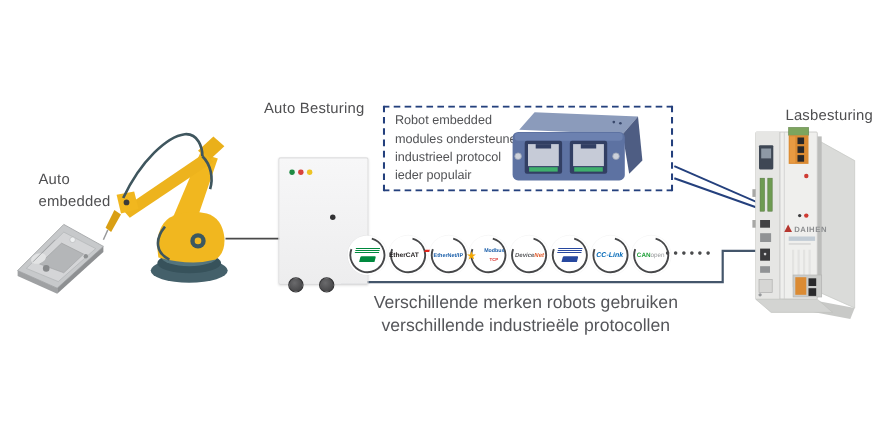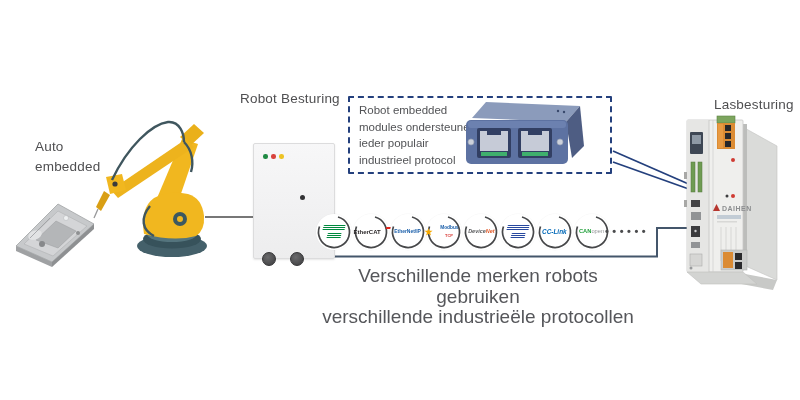--- a/index.html
+++ b/index.html
@@ -40,35 +40,35 @@
   .logo{position:relative;display:flex;align-items:center;justify-content:center;
         white-space:nowrap;font-weight:bold;line-height:1;}
   .scale{display:inline-block;transform-origin:center center;}
   .stripes{transform:skewX(-14deg);border-radius:1px;}
   .stripecol{display:flex;flex-direction:column;align-items:center;gap:1.5px;}
   .sg{background:repeating-linear-gradient(180deg,#00893e 0 1.1px,#ffffff 1.1px 1.9px);}
   .sb{background:repeating-linear-gradient(180deg,#27489f 0 1.1px,#ffffff 1.1px 1.9px);}
   .ecat-mark{display:inline-block;width:6px;height:2px;background:#e2231a;transform:skewX(-30deg);
              position:relative;top:-4px;margin-left:1px;}
   .dots{font-size:11px;letter-spacing:3.5px;color:#4a4b4d;font-weight:bold;}
-  .caption{left:318px;top:266px;width:320px;text-align:center;font-size:19px;line-height:20.5px;color:#55565a;}
+  .caption{left:318px;top:266px;width:320px;text-align:center;font-size:16px;line-height:20.5px;color:#55565a;}
 </style>
 </head>
 <body>
 
 <div id="stage">
 
   <svg class="abs" width="800" height="400" style="left:0;top:0">
     <line x1="205" y1="217" x2="254" y2="217" stroke="#4a4a4a" stroke-width="1.6"></line>
     <path d="M310,256.5 H657 V228 H690" fill="none" stroke="#44566b" stroke-width="2"></path>
     <line x1="613" y1="151" x2="700" y2="189" stroke="#24407d" stroke-width="1.8"></line>
     <line x1="613" y1="162" x2="700" y2="193" stroke="#24407d" stroke-width="1.8"></line>
   </svg>
 
-  <div class="abs label" style="left:35px;top:137px;line-height:20px;">
+  <div class="abs label" style="left:35px;top:153px;line-height:20px;">
     <div>Auto</div>
     <div>embedded</div>
   </div>
 
   <svg class="abs" width="92" height="82" style="left:6px;top:188px">
     <polygon points="10,58 52,16 88,36 46,74" fill="#c7c9cb" stroke="#a2a4a6" stroke-width="0.8"></polygon>
     <polygon points="10,58 46,74 46,79 10,63" fill="#9fa1a3"></polygon>
     <polygon points="46,74 88,36 88,41 46,79" fill="#8e9092"></polygon>
     <polygon points="18,56 52,23 81,38 47,68" fill="#d4d5d7" stroke="#b0b2b4" stroke-width="0.6"></polygon>
     <polygon points="30,52 50,33 70,43 52,60" fill="#b4b6b8" stroke="#9a9c9e" stroke-width="0.5"></polygon>
@@ -91,37 +91,37 @@
     <circle cx="92" cy="107" r="3" fill="#f1b71f"></circle>
     <polygon points="18,65 34,62 38,78 22,82" fill="#f1b71f"></polygon>
     <circle cx="27" cy="72" r="2.6" fill="#3b3b3b"></circle>
     <polygon points="16,79 22,83 13,99 8,95" fill="#d99f14"></polygon>
     <line x1="10" y1="97" x2="6" y2="106" stroke="#98999b" stroke-width="1.3"></line>
     <path d="M24,68 C40,34 64,12 80,10 C92,9 96,22 96,30" fill="none" stroke="#3f565e" stroke-width="2.4"></path>
     <path d="M96,30 C104,38 106,50 103,60" fill="none" stroke="#3f565e" stroke-width="2.4"></path>
     <path d="M62,94 C52,106 54,118 66,124" fill="none" stroke="#3f565e" stroke-width="2.4"></path>
   </svg>
 
-  <div class="abs label" style="left:240px;top:91px;">Robot Besturing</div>
+  <div class="abs label" style="left:240px;top:91px;">Auto Besturing</div>
 
   <div class="abs robot-box">
     <span class="led g"></span>
     <span class="led r"></span>
     <span class="led y"></span>
     <span class="knob"></span>
     <span class="foot f1"></span>
     <span class="foot f2"></span>
   </div>
 
   <div class="abs dashed-box">
     <div class="txt">
       <div>Robot embedded</div>
       <div>modules ondersteunen</div>
+      <div>industrieel protocol</div>
       <div>ieder populair</div>
-      <div>industrieel protocol</div>
     </div>
   </div>
 
   <svg class="abs" width="130" height="76" style="left:460px;top:96px">
     <polygon points="12,22 26,6 120,10 106,26" fill="#8b9bbb"></polygon>
     <polygon points="106,26 120,10 124,50 112,62" fill="#4e5d83"></polygon>
     <rect x="6" y="24" width="102" height="44" rx="5" fill="#5d72a2"></rect>
     <rect x="8" y="25" width="98" height="7" rx="3" fill="#6c81b0"></rect>
     <rect x="17" y="32" width="34" height="30" rx="2" fill="#323f63"></rect>
     <rect x="20" y="35" width="28" height="20" fill="#c6cbd7"></rect>

